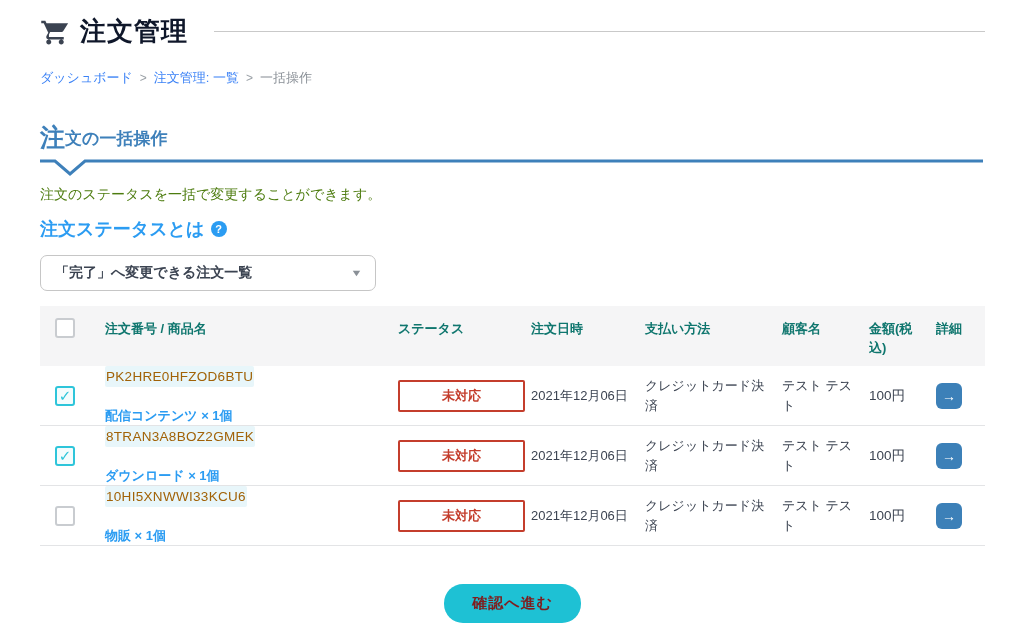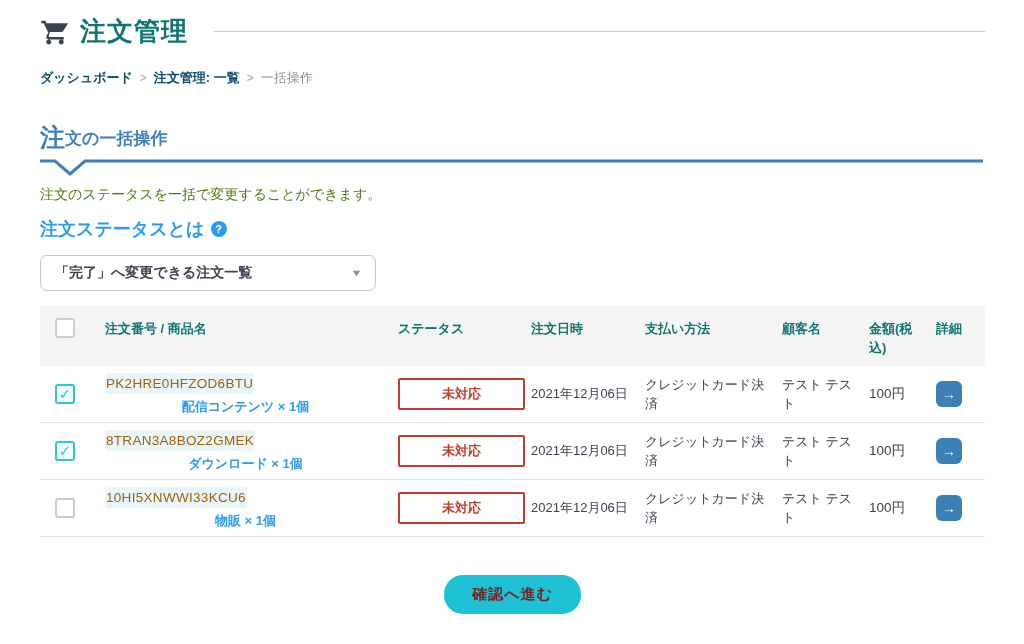--- a/index.html
+++ b/index.html
@@ -7,26 +7,26 @@
   body {
     font-family: "Liberation Sans", "DejaVu Sans", sans-serif;
     background: #ffffff;
     color: #3b4351;
   }
   .container { padding: 14px 39px 0 40px; }
 
   
   .page-header { display: flex; align-items: center; }
   .page-header .cart-icon { width: 30px; height: 30px; margin-right: 10px; flex: 0 0 auto; }
-  .page-title { font-size: 26px; font-weight: bold; color: #0f766e; letter-spacing: 1px; }
+  .page-title { font-size: 26px; font-weight: bold; color: #0f172a; letter-spacing: 1px; }
   .title-rule { flex: 1; height: 1px; background: #c9c9c9; margin-left: 26px; }
 
   
   .breadcrumb { margin-top: 20px; font-size: 13px; color: #9aa0a6; display: flex; gap: 7px; align-items: center; }
-  .breadcrumb a { color: #0c4a6e; font-weight: bold; text-decoration: none; cursor: pointer; }
+  .breadcrumb a { color: #3b82f6; font-weight: normal; text-decoration: none; cursor: pointer; }
   .crumb-sep { color: #9aa0a6; font-size: 12px; }
   .crumb-current { color: #8a9097; }
 
   
   .section-title { margin-top: 38px; color: #3e80ba; font-weight: bold; font-size: 17px; line-height: 1; }
   .section-title .big { font-size: 25px; vertical-align: -2px; }
   .section-underline { display: block; margin-top: 9px; width: 945px; height: 19px; }
 
   .section-desc { margin-top: 8px; font-size: 14px; color: #4d7c0f; }
   .help-row { margin-top: 13px; display: flex; align-items: center; gap: 6px; cursor: pointer; width: fit-content; }
@@ -71,22 +71,22 @@
   }
   .cb.on { border-color: #2ec5da; background: #f4fcfd; color: #2ec5da; }
   .cb.on::after { content: "✓"; }
 
   .order-chip {
     display: inline-block; background: #e8f6fa; color: #a16207;
     padding: 3px 1px; font-size: 13.5px; border-radius: 2px;
     letter-spacing: 0.3px;
   }
   .product-link {
-    display: block; margin-top: 4px; color: #2b9cf2;
-    font-size: 13px; font-weight: bold; text-decoration: none; cursor: pointer; text-align: center;
+    display: block; margin-top: 20px; color: #2b9cf2;
+    font-size: 13px; font-weight: bold; text-decoration: none; cursor: pointer;
   }
 
   .status-badge {
     width: 127px; height: 32px; border: 2px solid #c43d2c; border-radius: 2px;
     color: #c43d2c; font-weight: bold; font-size: 13px;
     display: flex; align-items: center; justify-content: center;
     background: #fff;
   }
 
   .cell-text { line-height: 1.5; color: #3b4351; }

